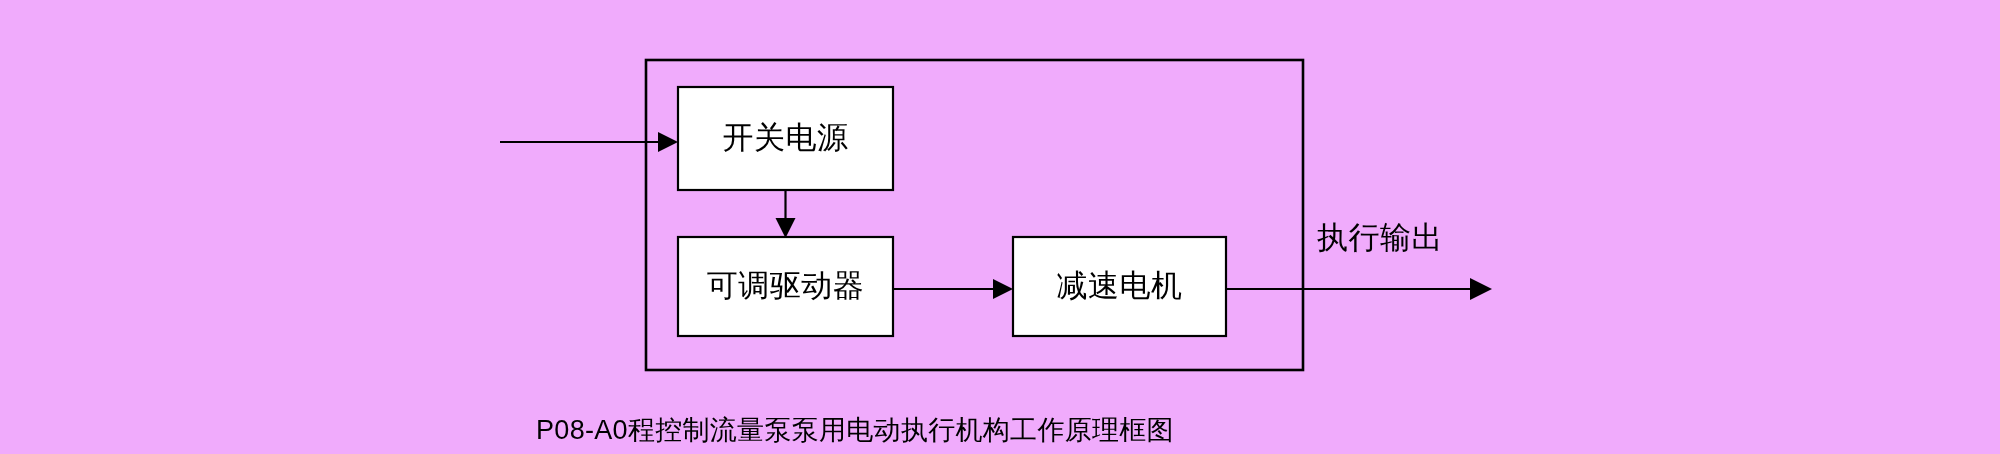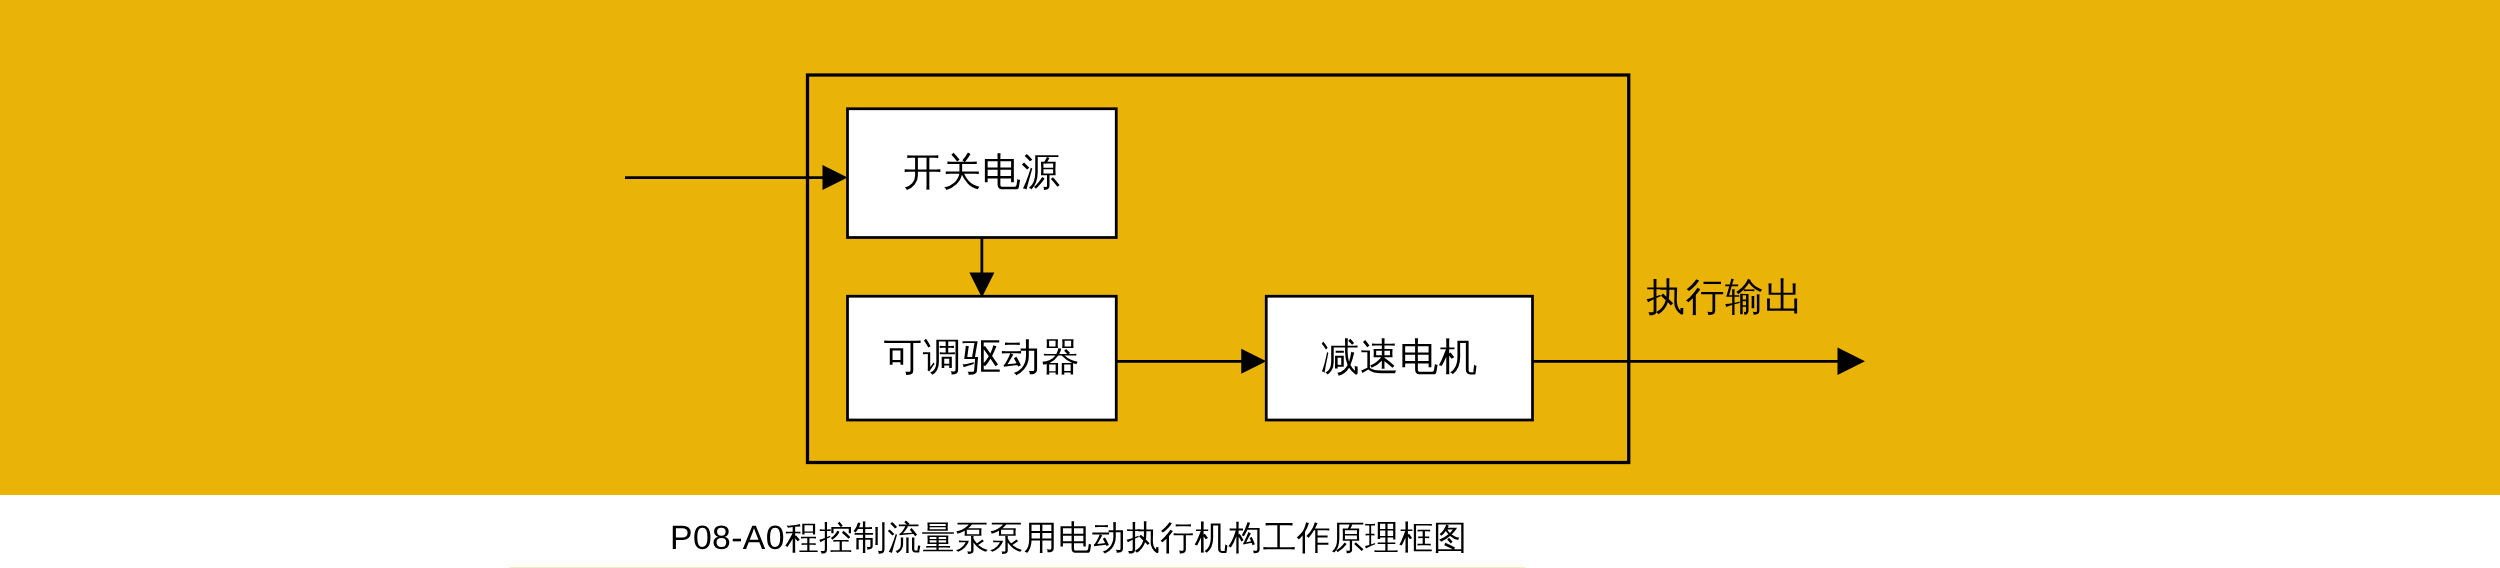--- a/index.html
+++ b/index.html
@@ -10,22 +10,22 @@
   }
   body {
     width: 2000px;
     height: 454px;
     overflow: hidden;
     font-family: "Liberation Sans", "DejaVu Sans", sans-serif;
   }
   #figure-root {
     position: relative;
     width: 2000px;
-    height: 396px;
-    background: #eab308;
+    height: 454px;
+    background: #f0abfc;
     text-align: right;
   }
   #diagram-svg {
     position: absolute;
     top: 0;
     left: 0;
     width: 2000px;
     height: 454px;
     display: block;
   }

